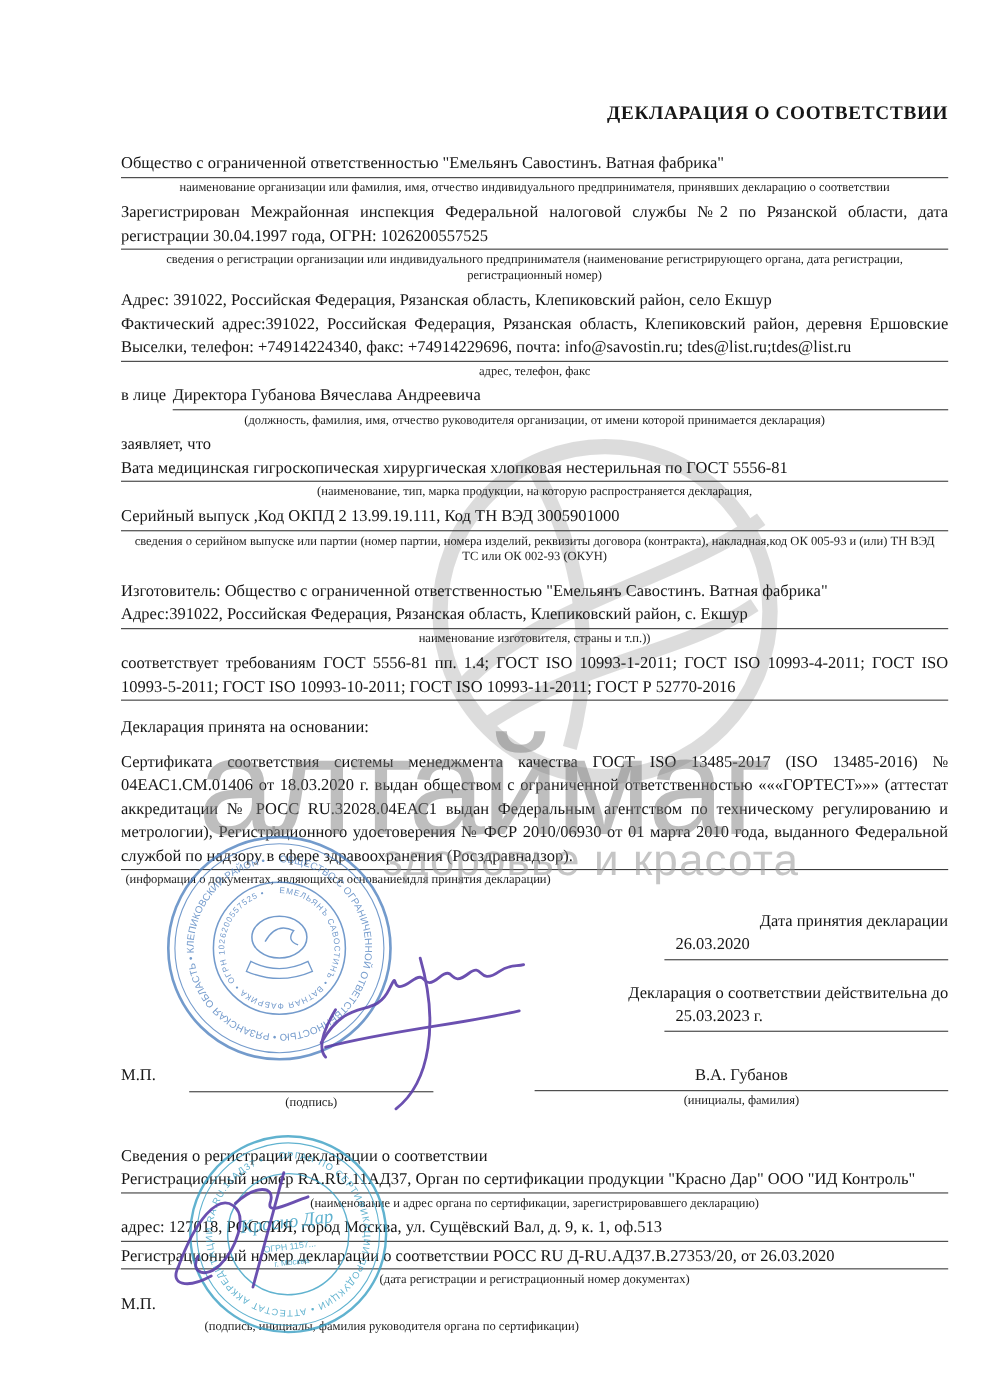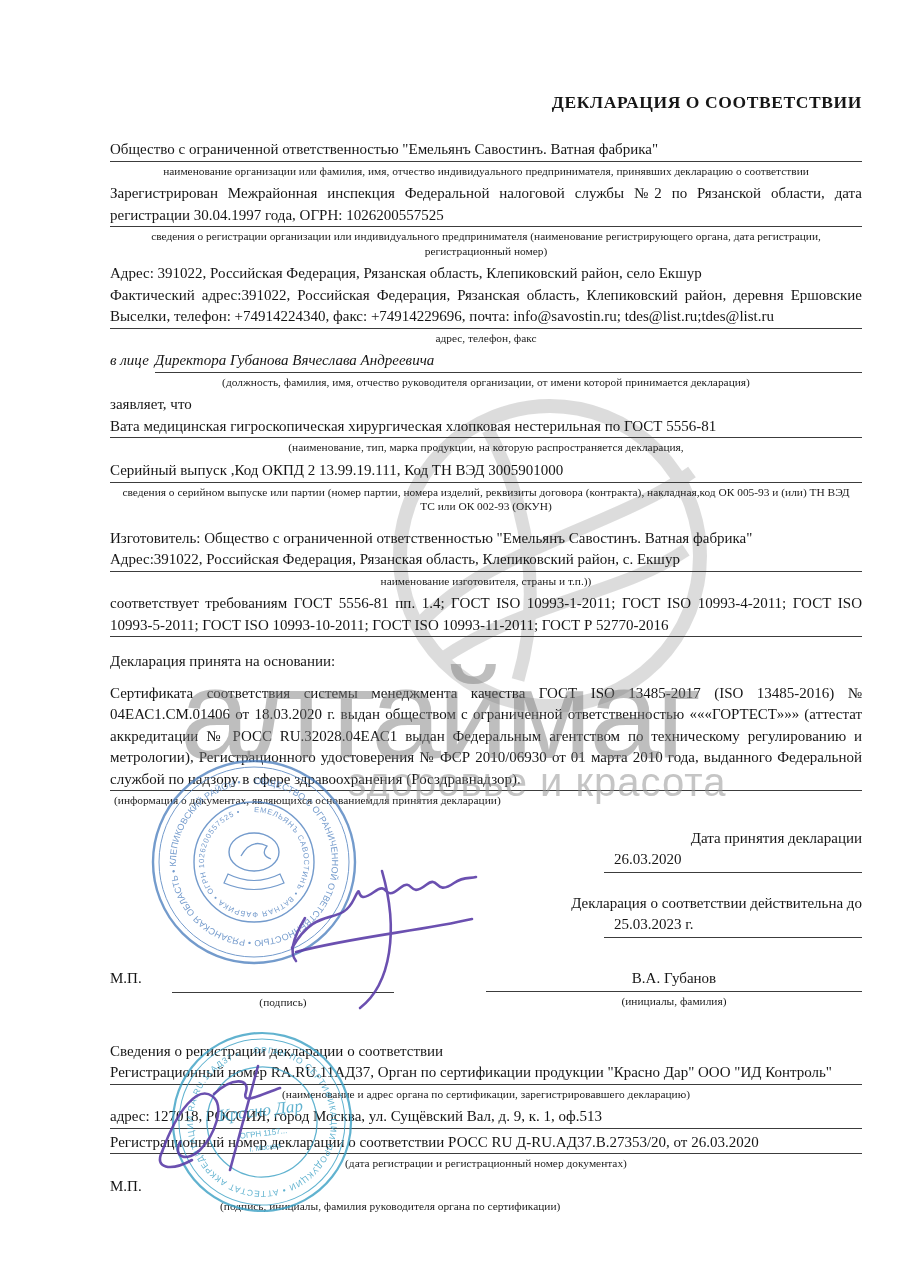--- a/index.html
+++ b/index.html
@@ -10,35 +10,35 @@
   .content{position:absolute;left:110px;top:0;width:752px;}
   .title{font-size:17.5px;font-weight:bold;text-align:right;letter-spacing:.6px;margin:92px 0 26px 0;}
   .t{font-size:15px;line-height:21.5px;}
   .just{text-align:justify;}
   .u{border-bottom:1.2px solid #3c3c3c;}
   .cap{font-size:11.4px;line-height:14.6px;text-align:center;margin:2px 6px 5px 6px;color:#1c1c1c;}
   .cap.left{text-align:left;margin-left:4px;}
   .blk{margin-top:4px;}
   .row{display:flex;}
   .fillrest{flex:1;border-bottom:1.2px solid #3c3c3c;margin-left:6px;}
-  .gap-s{margin-top:4px;font-style:italic;}
+  .gap-s{margin-top:4px;}
   .gap-m{margin-top:14px;}
   .daterow{display:flex;align-items:flex-end;margin-top:20px;flex-direction:column;}
   .dateval{display:inline-block;width:248px;border-bottom:1.2px solid #3c3c3c;margin-left:14px;padding:0 0 1px 10px;}
   .dateval.w2{margin-left:34px;}
   .sigrow{display:flex;margin-top:30px;}
   .mp{width:62px;}
   .sigline{width:222px;}
   .sigline .line{height:24px;border-bottom:1.2px solid #3c3c3c;}
   .namebox{flex:1;margin-left:92px;}
   .namebox .name{text-align:center;border-bottom:1.2px solid #3c3c3c;padding-bottom:2px;}
   .sigrow2{display:flex;margin-top:2px;}
   .sigrow2 .nline{flex:1;border-bottom:1.2px solid #3c3c3c;margin-left:14px;}
   .sigrow2 .nline .t{text-align:center;padding-left:160px;}
-  .cap.offset{margin-left:110px;text-align:left;}
+  .cap.offset{margin-left:76px;text-align:left;}
   
   .wm-brand{
     position:absolute;left:180px;top:642px;width:700px;
     font-family:"Liberation Sans", sans-serif;font-weight:normal;font-size:126px;
     letter-spacing:-3px;color:rgba(120,120,120,.48);pointer-events:none;z-index:6;
   }
   .wm-tag{
     position:absolute;left:348px;top:760px;
     font-family:"Liberation Sans", sans-serif;font-size:40px;letter-spacing:1px;
     color:rgba(150,150,150,.55);pointer-events:none;z-index:6;white-space:nowrap;

